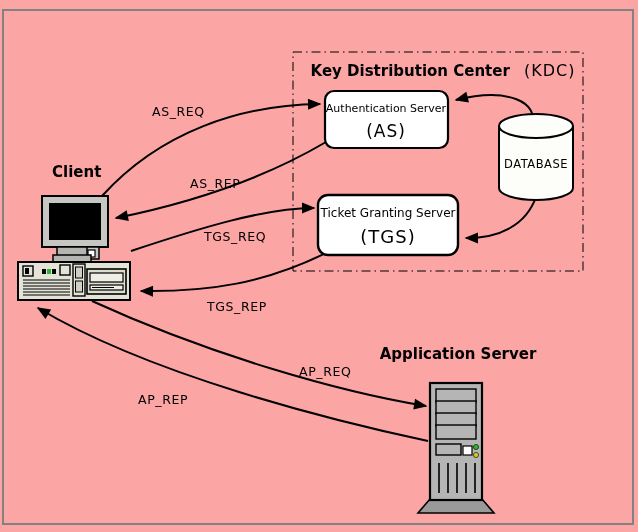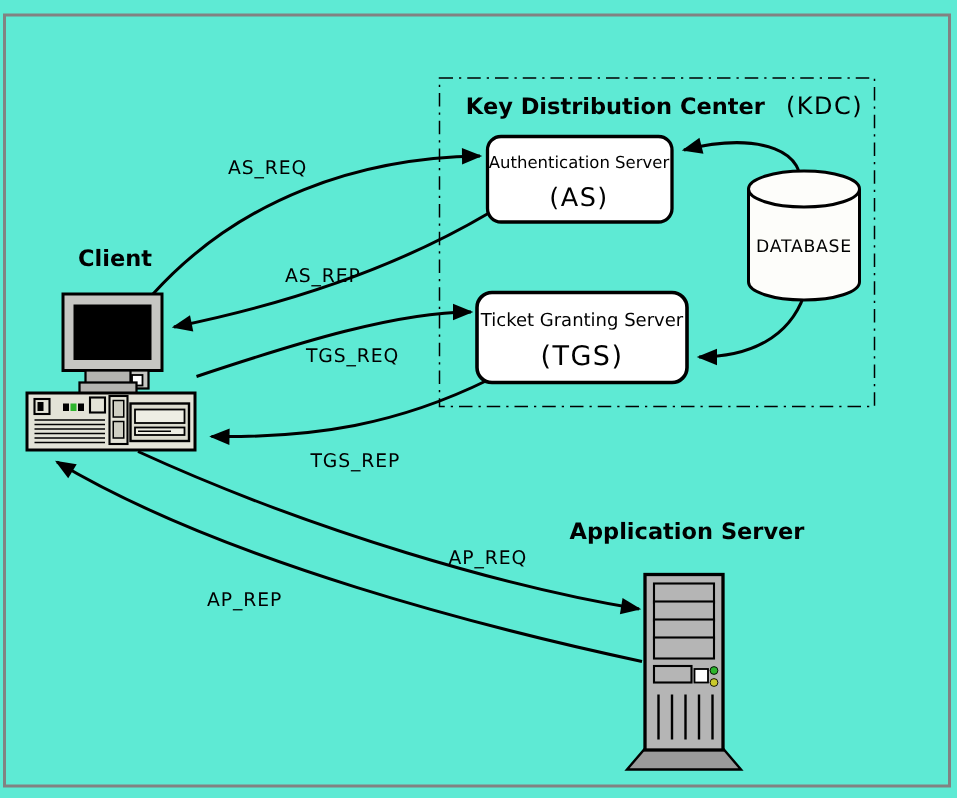--- a/index.html
+++ b/index.html
@@ -1,18 +1,18 @@
 <!DOCTYPE html>
 <html><head>
 <meta charset="utf-8">
 <style>
   html,body { margin:0; padding:0; background:#fdfdfa; }
   .canvas {
     position:relative; width:638px; height:532px;
-    background:#5eead4; overflow:hidden;
+    background:#fca5a5; overflow:hidden;
     font-family:"DejaVu Sans", sans-serif;
   }
   .frame {
     position:absolute; left:2px; top:9px; width:632px; height:516px;
     border:2px solid #828282; box-sizing:border-box;
   }
   svg { position:absolute; left:0; top:0; }
   text { fill:#000; }
   .t-title   { font:bold 15px "DejaVu Sans", sans-serif; }
   .t-paren   { font:16px "DejaVu Sans", sans-serif; letter-spacing:1px; }

